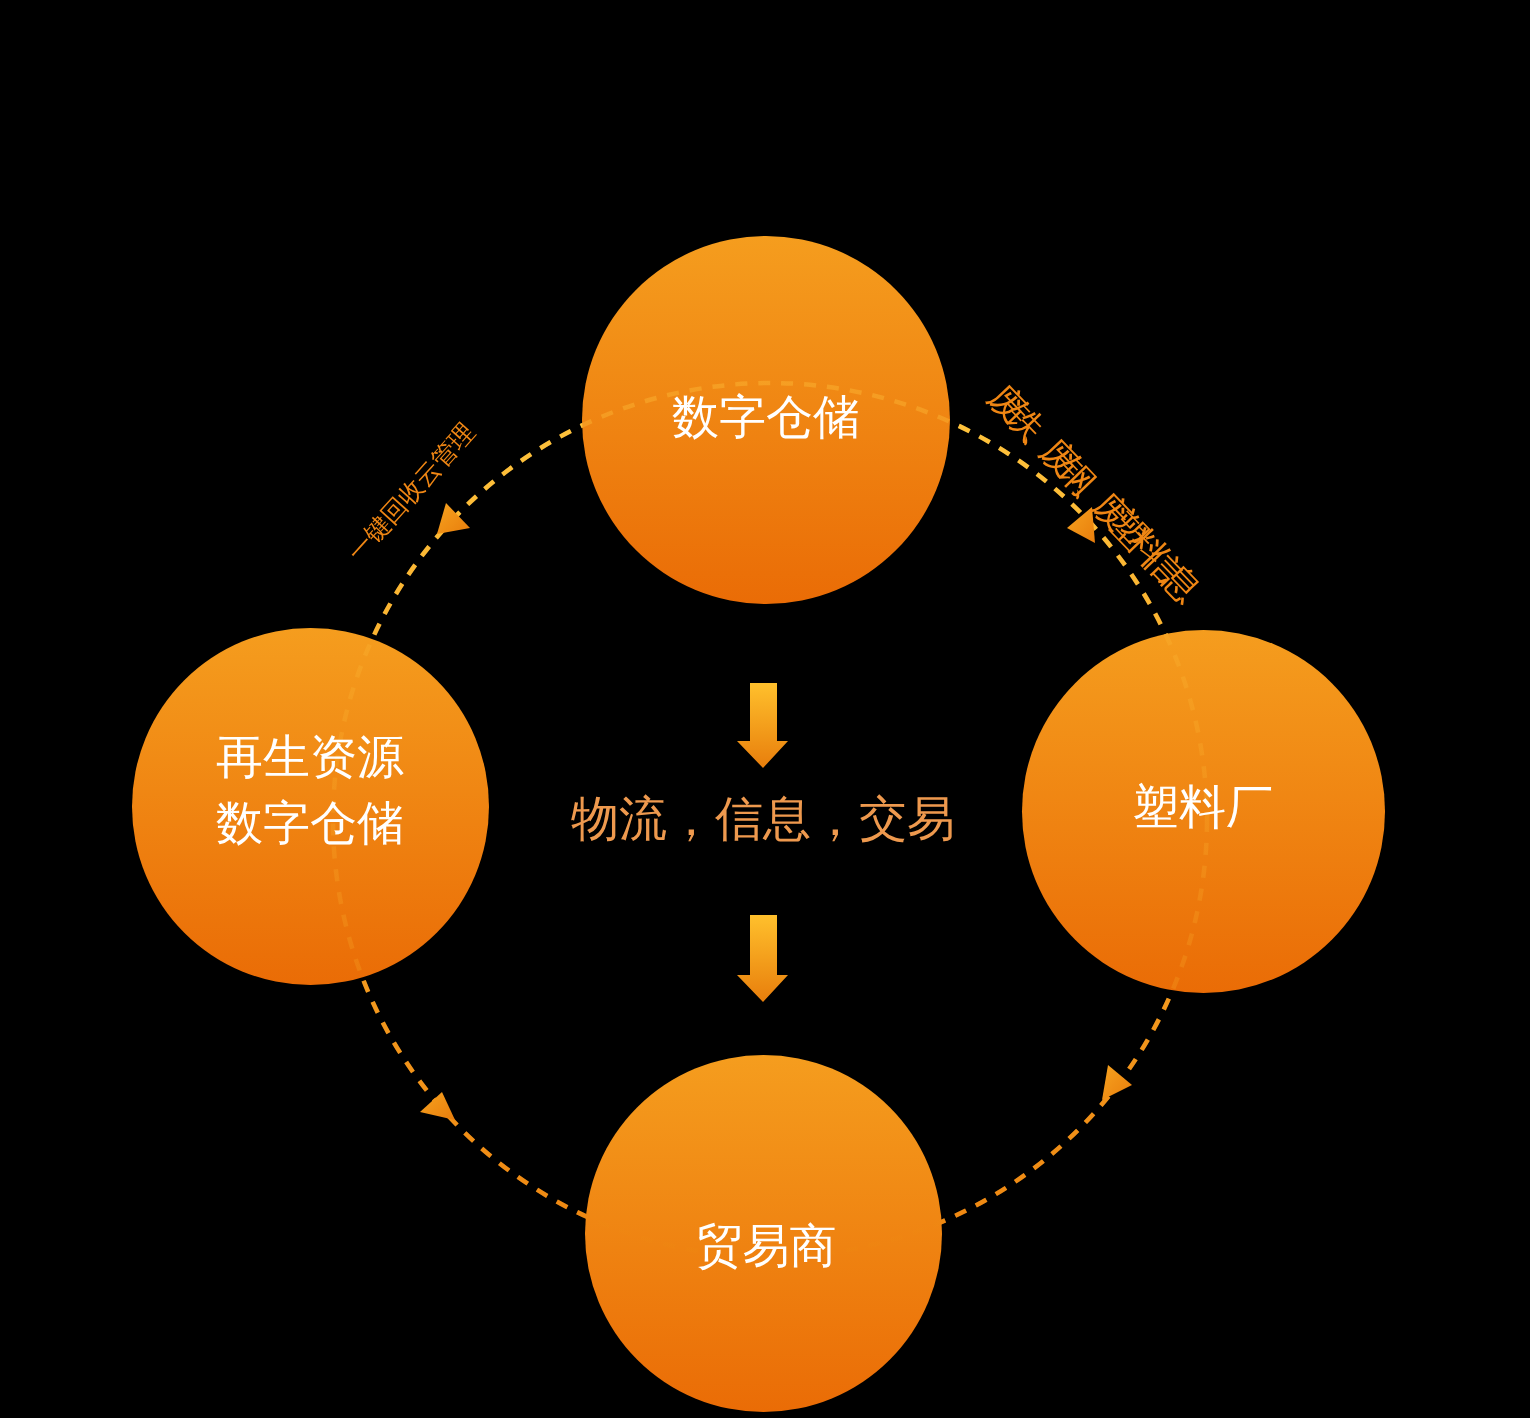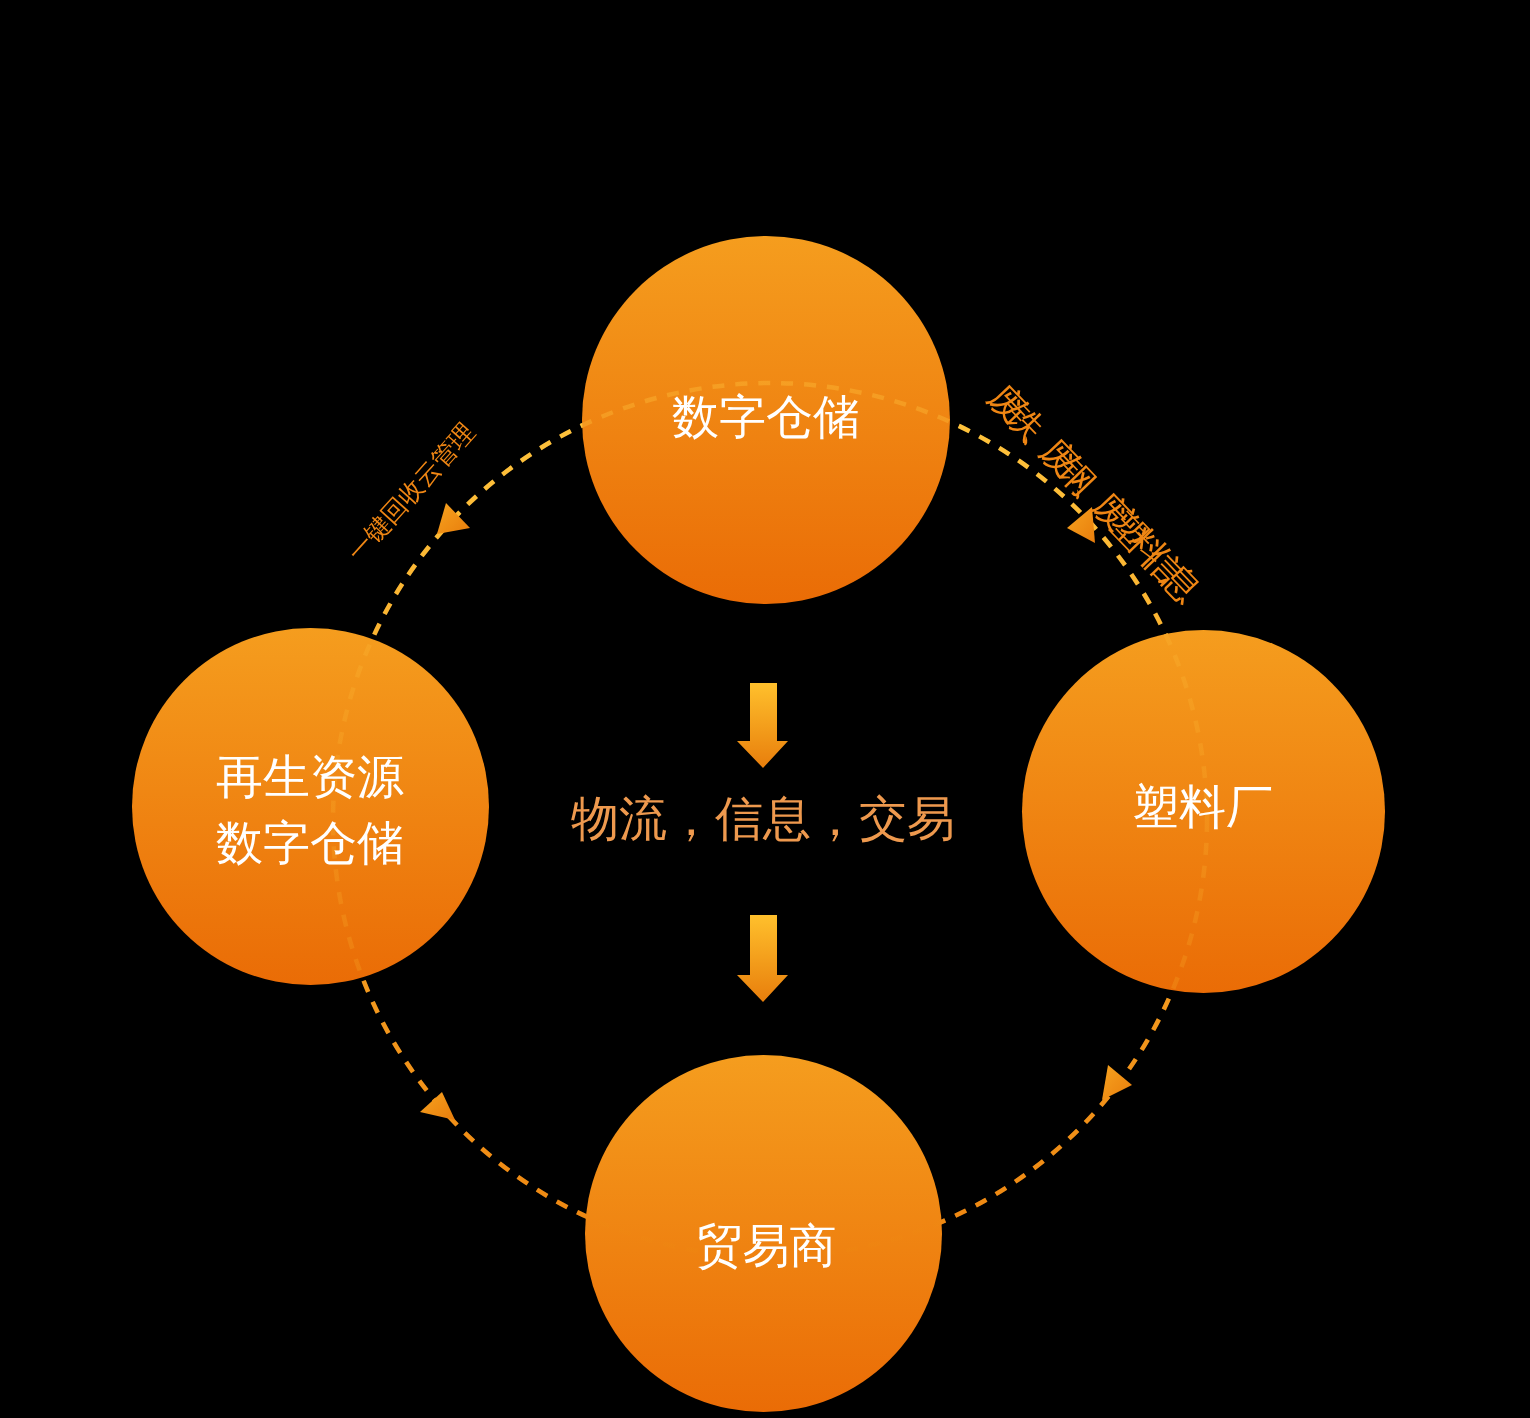--- a/index.html
+++ b/index.html
@@ -8,21 +8,21 @@
     background:var(--background,#000);
     font-family:"Liberation Sans","DejaVu Sans",sans-serif;
   }
   .layer{position:absolute;left:0;top:0;}
   .node-label{
     position:absolute;color:var(--node-text,#fff);
     font-size:47px;font-weight:500;line-height:66px;
     white-space:nowrap;transform:translate(-50%,-50%);
   }
   .label-top{left:766px;top:417px;}
-  .label-left{left:310px;top:810px;text-align:center;}
+  .label-left{left:310px;top:790px;text-align:center;}
   .label-right{left:1132px;top:807px;transform:translate(0,-50%);text-align:left;}
   .label-bottom{left:766px;top:1246px;}
   .center-label{
     position:absolute;left:763px;top:819px;transform:translate(-50%,-50%);
     color:var(--center-text,#ee994e);font-size:48px;font-weight:500;white-space:nowrap;
   }
   .arc-label{
     position:absolute;color:var(--arc-label-text,#ef8614);
     font-weight:500;white-space:nowrap;
   }

